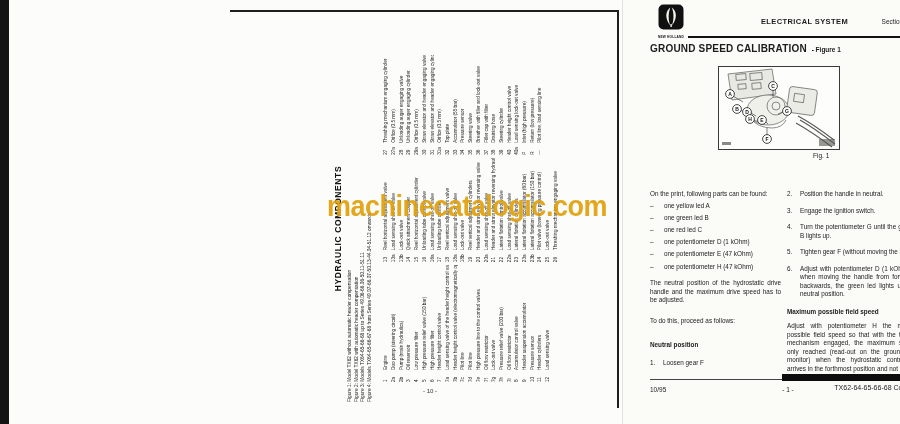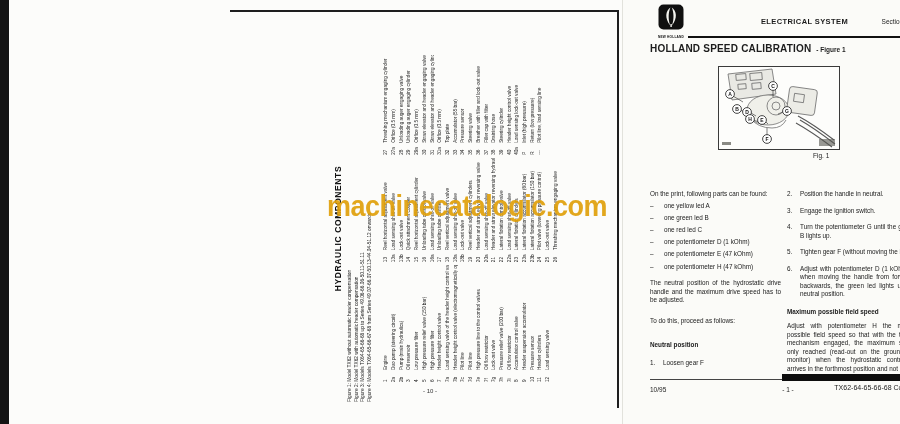--- a/index.html
+++ b/index.html
@@ -390,21 +390,21 @@
       <rect x="12.4" y="20" width="1.4" height="3" fill="#f5f5f0"></rect>
     </svg>
     <div class="rp-brand">NEW HOLLAND</div>
   </div>
 
   <div class="rp-head-center">ELECTRICAL SYSTEM</div>
   <div class="rp-head-right">Section 16/5c</div>
   <div class="rp-head-rule"></div>
 
   <div class="rp-title">
-    <span>HOLLAND SPEED CALIBRATION</span>
+    <span>GROUND SPEED CALIBRATION</span>
     <small>&nbsp;</small><small>- Figure 1</small>
   </div>
 
   <div class="rp-figure">
     <svg width="122" height="84" viewBox="0 0 122 84">
       <rect x="0.5" y="0.5" width="121" height="83" fill="#fdfdfb" stroke="#3a3a3a" stroke-width="1"></rect>
 
       <g stroke="#6c6c6c" stroke-width="0.8" fill="none">
         <polygon points="10,8 54,3 58,28 14,34" fill="#e9e9e4"></polygon>
         <rect x="18" y="8" width="10" height="6" transform="rotate(-5 23 11)"></rect>

